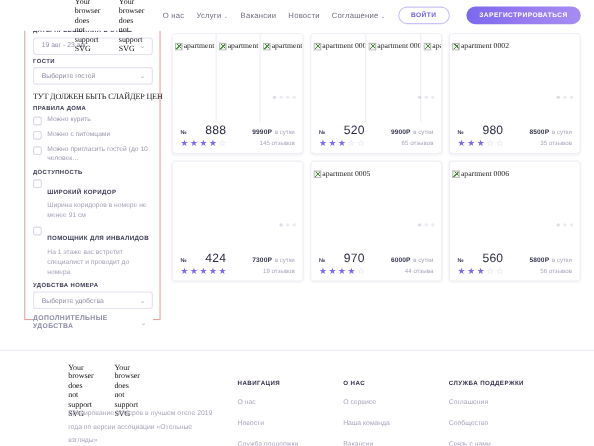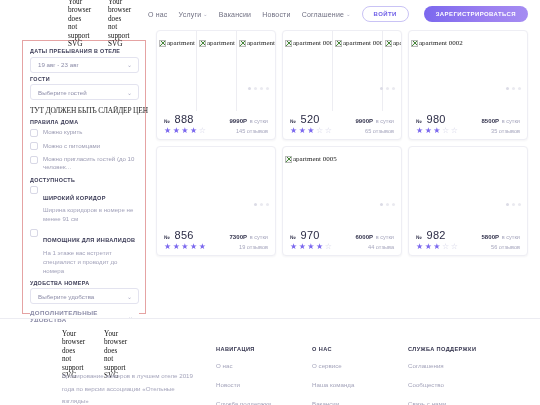--- a/index.html
+++ b/index.html
@@ -55,21 +55,21 @@
   .btn-signup {
     font-size: 6px; font-weight: 700; letter-spacing: .4px;
     color: #ffffff;
     background: linear-gradient(90deg,#7b68ee 0%, #9b7ff0 60%, #a58cf2 100%);
     border: none; border-radius: 20px;
     padding: 5px 12px; cursor: pointer; margin-left: 4px;
   }
 
   
   .sidebar {
-    position: absolute; left: 22px; top: 40px; width: 124px; height: 274px;
+    position: absolute; left: 22px; top: 17px; width: 124px; height: 274px;
     border: 1px solid #e5a3a3; background: #fff; padding: 4px 6px 4px 7px;
   }
   .f-label {
     font-size: 5.4px; font-weight: 700; letter-spacing: .35px;
     color: #3a3a55; text-transform: uppercase; margin: 3px 0 2.5px;
   }
   .f-select {
     height: 16px; border: 1px solid #e3e3ef; border-radius: 3px;
     display: flex; align-items: center; justify-content: space-between;
     padding: 0 6px 0 7px; background:#fff; cursor: pointer;
@@ -115,21 +115,21 @@
     padding: 2px 0 0 2px; overflow: hidden;
   }
   .dots {
     position: absolute; right: 6px; top: 56px;
     display: flex; gap: 3px;
   }
   .dot { width: 3px; height: 3px; border-radius: 50%; background: #eaeaf0; }
   .dot.active { background: #dcdce6; }
   .card-info { position: absolute; left: 0; right: 0; bottom: 4px; padding: 0 7px; }
   .info-top { display: flex; align-items: baseline; justify-content: space-between; }
-  .room-no { display: flex; align-items: baseline; gap: 5px; }
+  .room-no { display: flex; align-items: baseline; gap: 17px; }
   .room-hash { font-size: 5px; font-weight: 700; color: #33334d; }
   .room-num { font-size: 11px; font-weight: 400; color: #2b2b45; letter-spacing: .2px; }
   .price-wrap { display: flex; align-items: baseline; gap: 2.5px; }
   .price { font-size: 6px; font-weight: 700; color: #33334d; letter-spacing: .1px; }
   .per { font-size: 5.6px; color: #a6a6bd; }
   .info-bot { display: flex; align-items: center; justify-content: space-between; margin-top: 2px; }
   .stars { display: flex; gap: 1.5px; font-size: 8px; line-height: 8px; }
   .star-full { color: #7b68ee; }
   .star-empty { color: #cfcfe4; }
   .reviews { font-size: 5.6px; color: #a6a6bd; }
@@ -372,21 +372,21 @@
         <div class="card">
           <div class="dots">
             <span class="dot active"></span>
             <span class="dot"></span>
             <span class="dot"></span>
           </div>
           <div class="card-info">
             <div class="info-top">
               <div class="room-no">
                 <span class="room-hash">№</span>
-                <span class="room-num">856</span>
+                <span class="room-num">424</span>
               </div>
               <div class="price-wrap">
                 <span class="price">7300Р</span>
                 <span class="per">в сутки</span>
               </div>
             </div>
             <div class="info-bot">
               <div class="stars">
                 <span class="star-full">★</span>
                 <span class="star-full">★</span>
@@ -427,30 +427,36 @@
                 <span class="star-full">★</span>
                 <span class="star-full">★</span>
                 <span class="star-full">★</span>
                 <span class="star-empty">☆</span>
               </div>
               <span class="reviews">44 отзыва</span>
             </div>
           </div>
         </div>
         <div class="card">
+          <div class="card-gallery">
+            <div class="slide" style="width: 120px;"><span class="brokenimg">
+                <span class="bi-glyph"></span>
+                <span>apartment 0006</span>
+              </span></div>
+          </div>
           <div class="dots">
             <span class="dot active"></span>
             <span class="dot"></span>
             <span class="dot"></span>
           </div>
           <div class="card-info">
             <div class="info-top">
               <div class="room-no">
                 <span class="room-hash">№</span>
-                <span class="room-num">982</span>
+                <span class="room-num">560</span>
               </div>
               <div class="price-wrap">
                 <span class="price">5800Р</span>
                 <span class="per">в сутки</span>
               </div>
             </div>
             <div class="info-bot">
               <div class="stars">
                 <span class="star-full">★</span>
                 <span class="star-full">★</span>

